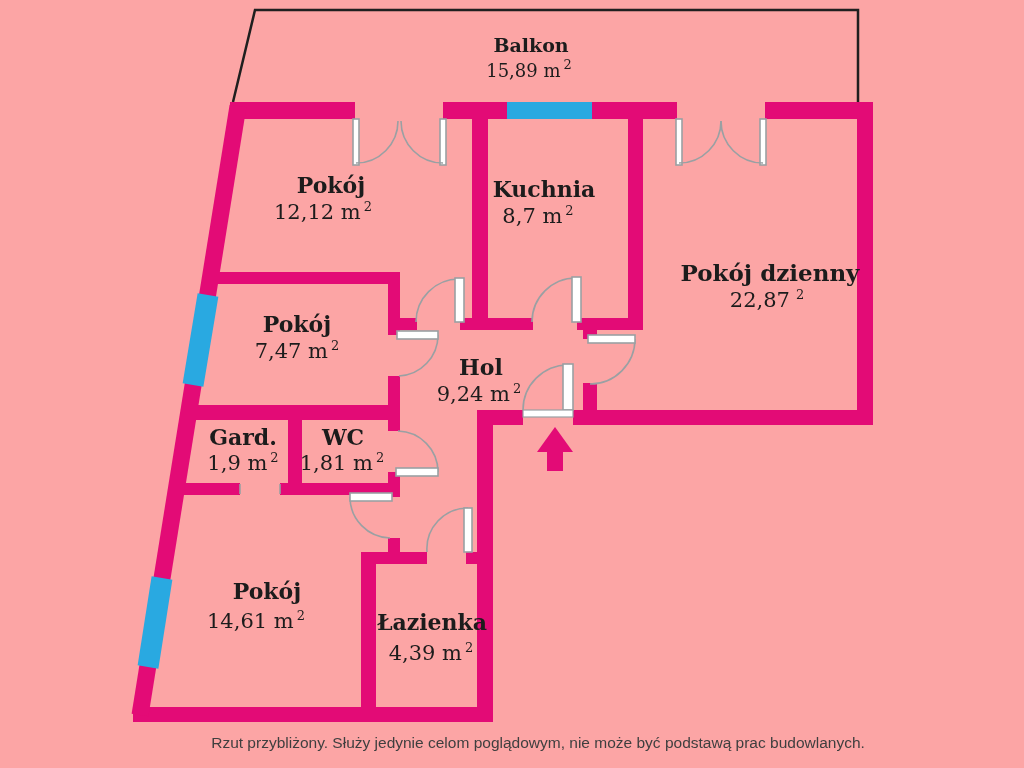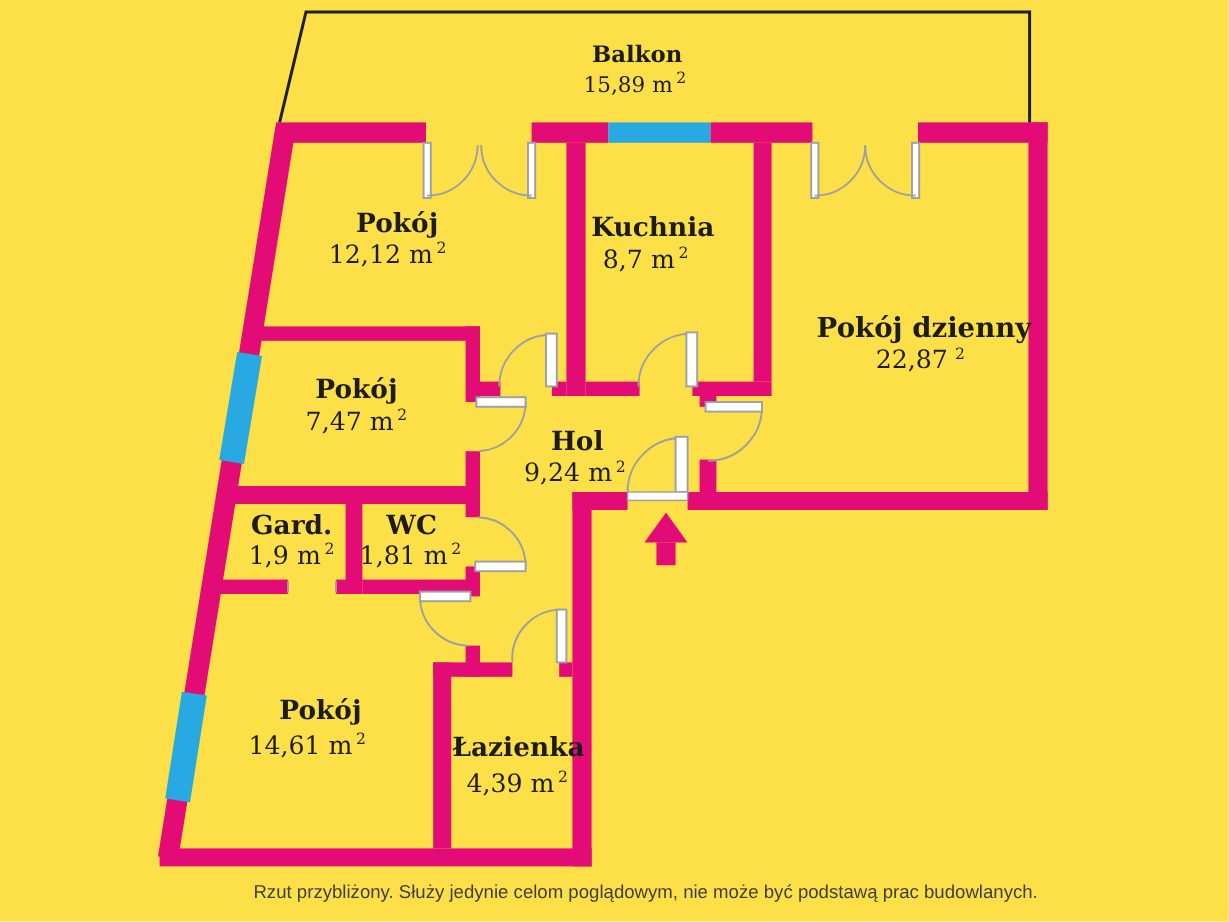--- a/index.html
+++ b/index.html
@@ -1,16 +1,16 @@
 <!DOCTYPE html>
 <html><head>
 <meta charset="utf-8">
 <style>
   html,body{margin:0;padding:0;background:#ffffff;}
-  .stage{position:relative;width:1024px;height:768px;background:#fde047;overflow:hidden;
+  .stage{position:relative;width:1024px;height:768px;background:#fca5a5;overflow:hidden;
          font-family:"DejaVu Serif","Liberation Serif",serif;}
   svg{position:absolute;left:0;top:0;}
   .room-name{font-family:"DejaVu Serif","Liberation Serif",serif;font-weight:700;font-size:22px;fill:#1c1c1c;}
   .room-name.big{font-size:23px;}
   .room-name.balk{font-size:19px;}
   .room-area{font-family:"DejaVu Serif","Liberation Serif",serif;font-weight:400;font-size:21px;fill:#1c1c1c;}
   .room-area.balk{font-size:18px;}
   .sup{font-size:13px;}
   .disclaimer{font-family:"Liberation Sans","DejaVu Sans",sans-serif;font-size:15.5px;fill:#3f3f3f;}
 </style>

